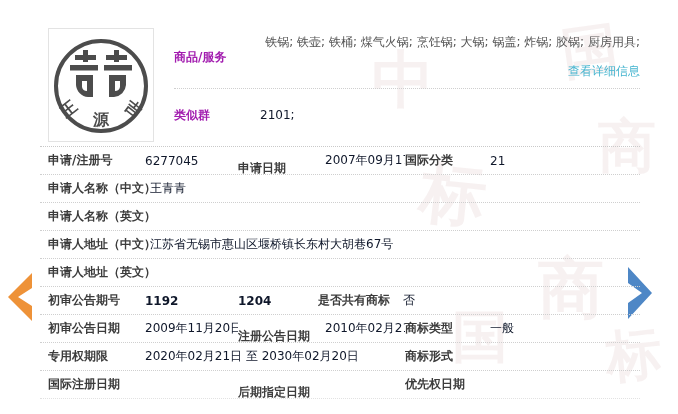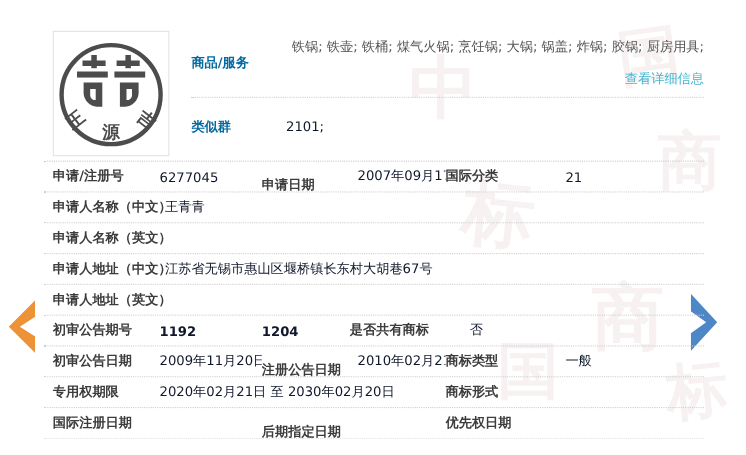--- a/index.html
+++ b/index.html
@@ -23,33 +23,33 @@
   .arrow-left{left:6px;top:272px;}
   .arrow-right{left:628px;top:266px;}
 
   
   .tbl{position:absolute;left:40px;top:26px;width:600px;}
   .top-section{display:flex;border-bottom:1px dotted #c9c9c9;padding-bottom:4px;}
   .logo-box{width:104px;height:112px;margin-left:8px;margin-top:2px;border:1px solid #e3e3e3;background:#fff;flex:none;}
   .top-right{flex:1;margin-left:20px;display:flex;flex-direction:column;}
   .goods-row{display:flex;align-items:center;min-height:62px;border-bottom:1px dotted #cfcfcf;}
   .similar-row{display:flex;align-items:center;min-height:52px;}
-  .lbl{font-weight:bold;color:#0369a1;}
+  .lbl{font-weight:bold;color:#a21caf;}
   .goods-lbl,.similar-lbl{width:86px;flex:none;}
   .goods-val{flex:1;line-height:29px;color:#555;text-align:right;}
   .link{color:#44b4cf;text-decoration:none;cursor:pointer;}
 
   .row{display:flex;align-items:center;height:27px;border-bottom:1px dotted #cfcfcf;padding-left:8px;}
   .row:last-child{border-bottom:1px dotted #e2e2e2;justify-content:space-between;}
   .cell{flex:none;white-space:nowrap;overflow:hidden;}
   .l{font-weight:bold;color:#3c3c3c;}
   .v{color:#0f172a;}
   .l1{width:97px;}  .v1{width:93px;}
   .l2{width:87px;margin-top:15px;}  .v2{width:80px;}
-  .l3{width:85px;}  .v3{flex:1;margin-left:24px;}
+  .l3{width:85px;}  .v3{flex:1;}
   .lw{width:102px;} .vw{flex:1;}
   .v1-wide{width:260px;}
   .bold{font-weight:bold;}
 </style>
 </head>
 <body>
 
 <div class="canvas">
 
   <div class="watermark">

